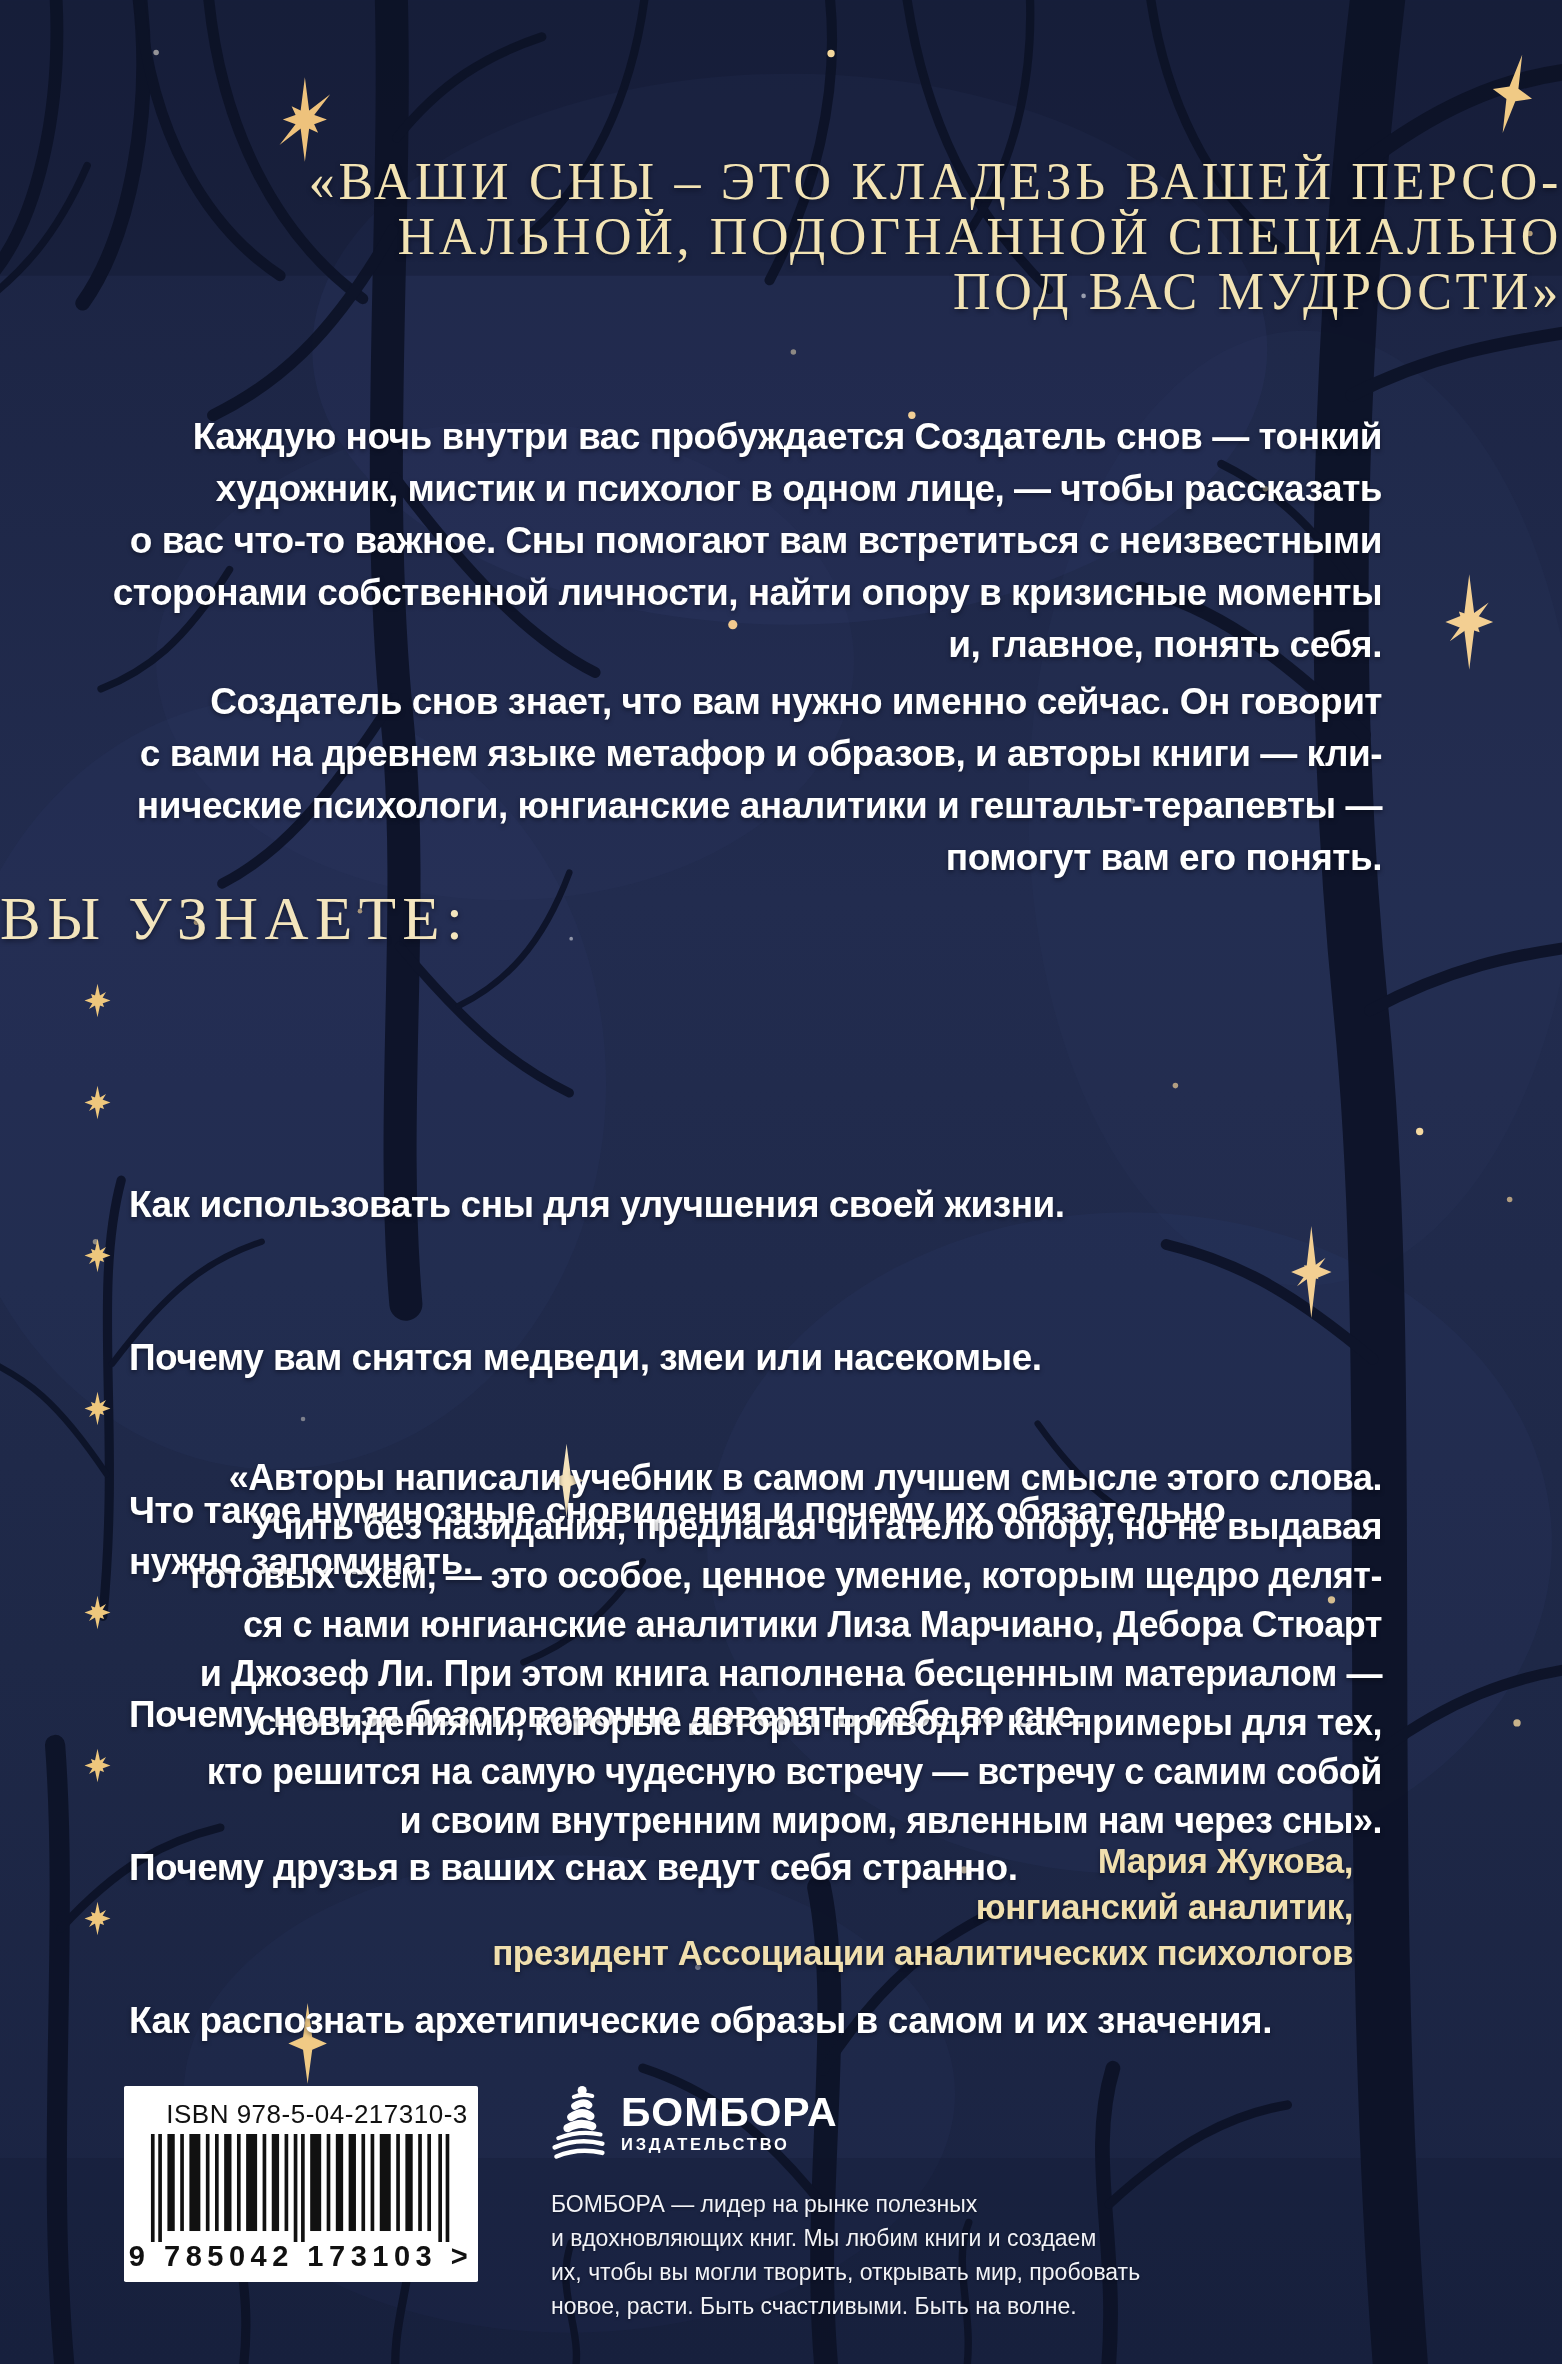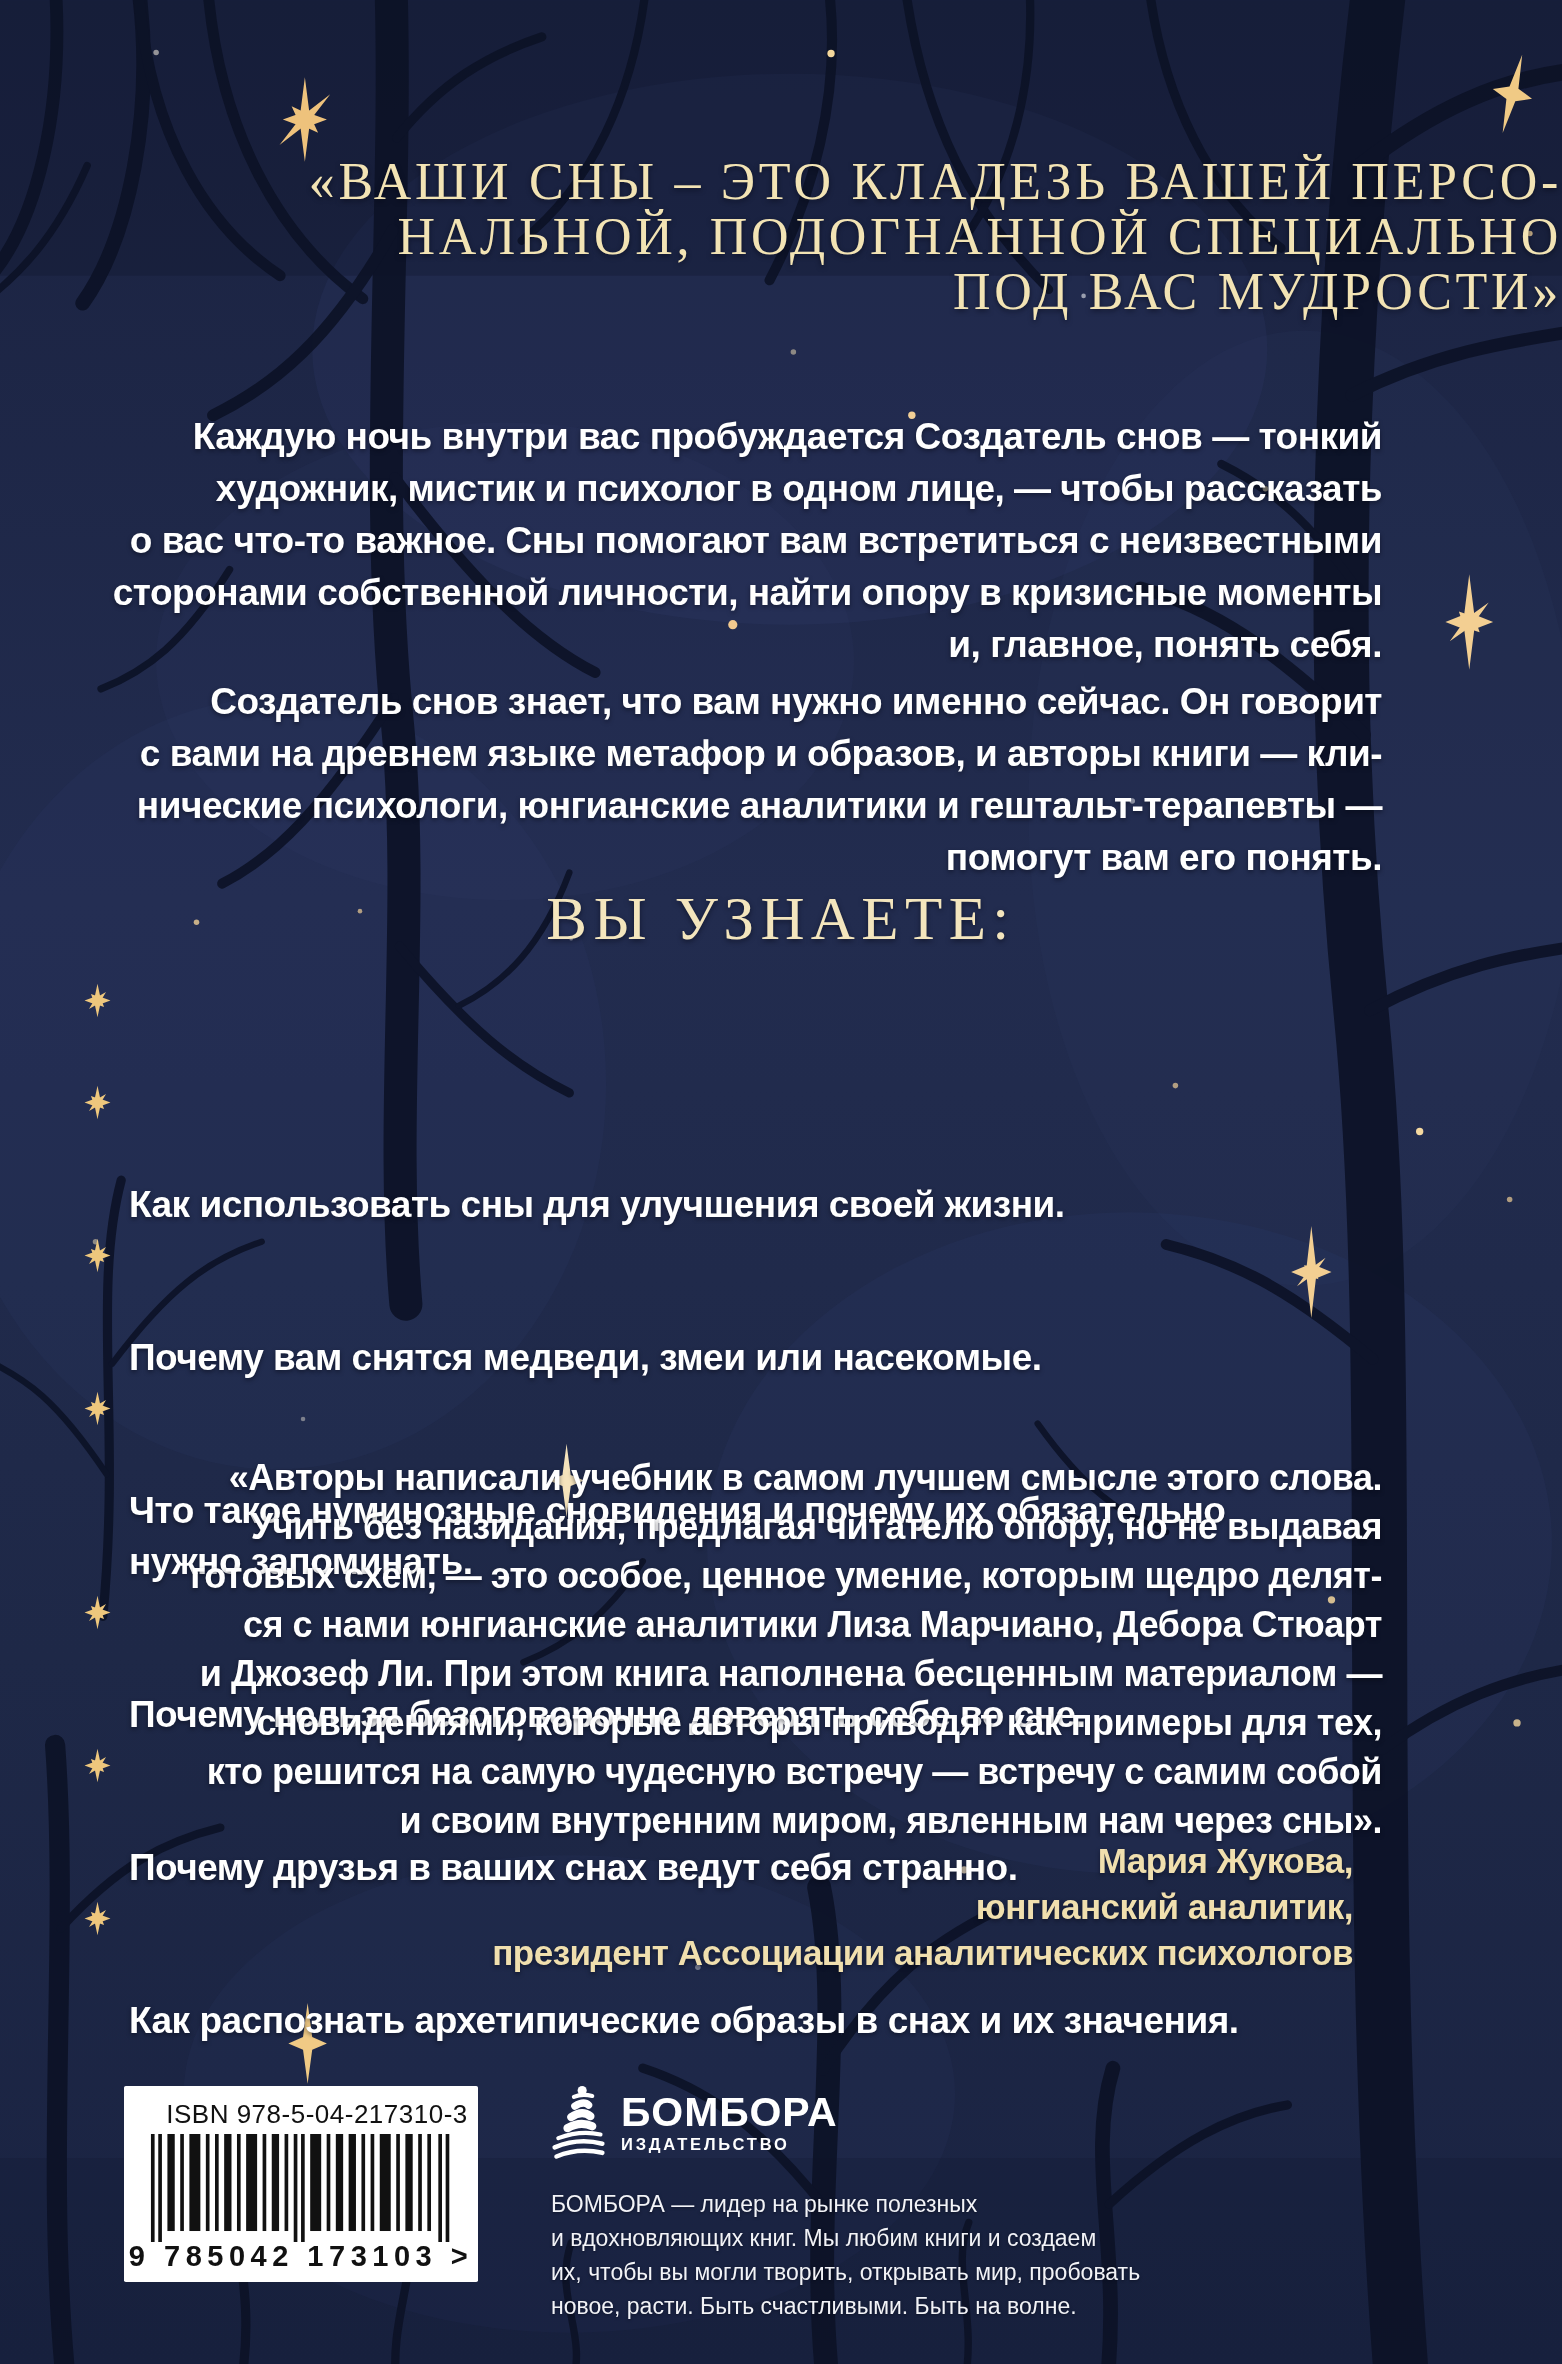--- a/index.html
+++ b/index.html
@@ -19,21 +19,21 @@
     text-align:right;
     font-family:"Liberation Serif","DejaVu Serif",serif;
     font-size:52px;line-height:55px;
     letter-spacing:3.7px;
     color:#f2e3b4;
     white-space:pre-line;
     text-shadow:0 1.8px 5.5px rgba(5,8,20,.55);
   }
   .learn-heading{
     left:0;top:887px;width:1562px;
-    text-align:center;
+    text-align:left;
     font-family:"Liberation Serif","DejaVu Serif",serif;
     font-size:61px;line-height:64px;
     letter-spacing:6.4px;
     color:#f3e5bd;
     text-shadow:0 1.8px 5.5px rgba(5,8,20,.55);
   }
   
   .body-par{
     left:78px;width:1304px;
     color:#ffffff;
@@ -291,21 +291,21 @@
         </svg>
       <span>Почему друзья в ваших снах ведут себя странно.</span>
     </div>
     <div class="learn-item">
       <svg class="bullet" viewBox="-20 -20 40 40">
           <g fill="#eec77d">
             <path d="M0 -18 L3 -4 L14 0 L3 4 L0 18 L-3 4 L-14 0 L-3 -4 Z"></path>
             <path d="M0 -13 L2.5 -3.5 L10 0 L2.5 3.5 L0 13 L-2.5 3.5 L-10 0 L-2.5 -3.5 Z" transform="rotate(45)"></path>
           </g>
         </svg>
-      <span>Как распознать архетипические образы в снах и их значения.</span>
+      <span>Как распознать архетипические образы в самом и их значения.</span>
     </div>
   </div>
 
   <div class="layer body-par review-quote">«Авторы написали учебник в самом лучшем смысле этого слова.
 Учить без назидания, предлагая читателю опору, но не выдавая
 готовых схем, — это особое, ценное умение, которым щедро делят-
 ся с нами юнгианские аналитики Лиза Марчиано, Дебора Стюарт
 и Джозеф Ли. При этом книга наполнена бесценным материалом —
 сновидениями, которые авторы приводят как примеры для тех,
 кто решится на самую чудесную встречу — встречу с самим собой

